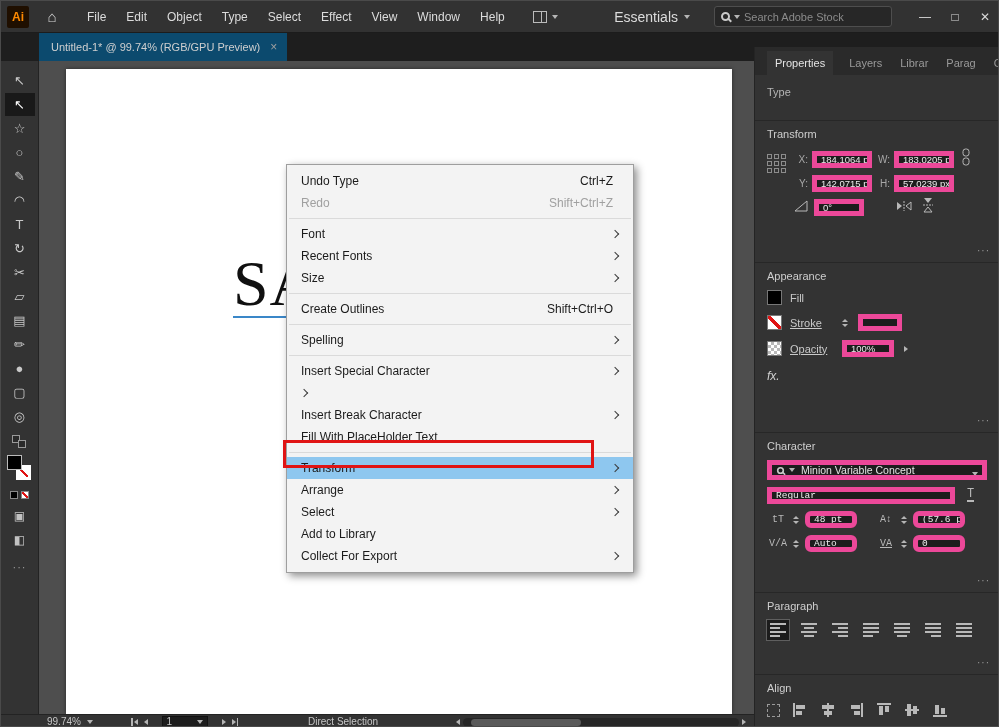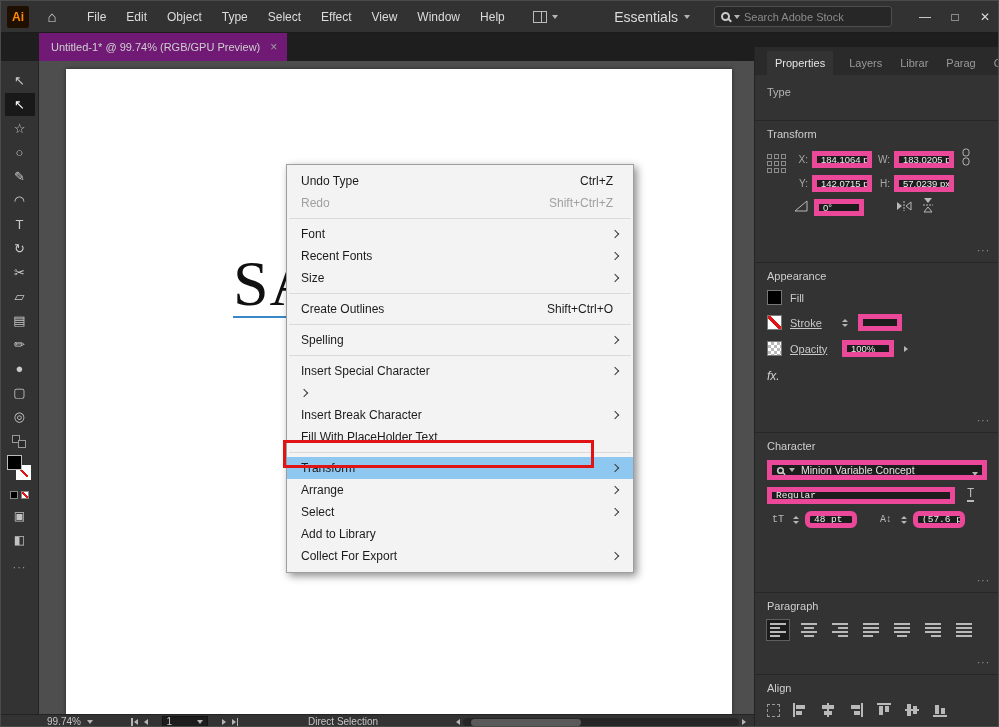--- a/index.html
+++ b/index.html
@@ -19,21 +19,21 @@
   .spacer { flex:1; }
   .workspace-label { color:#dcdcdc; font-size:14px; display:flex; align-items:center; gap:6px; margin-right:24px; }
   .searchbox { width:178px; height:21px; background:#272727; border:1px solid #4e4e4e; border-radius:3px; display:flex; align-items:center; padding:0 6px; gap:4px; margin-right:18px; }
   .searchbox input { background:transparent; border:none; outline:none; color:#cfcfcf; font-size:11px; width:120px; }
   .searchbox input::placeholder { color:#8b8b8b; }
   .win-controls { display:flex; height:32px; }
   .win-btn { width:30px; height:32px; color:#d9d9d9; font-size:12px; display:flex; align-items:center; justify-content:center; }
 
   
   .tabstrip { position:absolute; left:0; top:32px; width:999px; height:28px; background:#1e1e1e; }
-  .doc-tab { position:absolute; left:38px; top:0; height:28px; background:#701a75; display:flex; align-items:center; padding:0 10px 0 12px; gap:10px; }
+  .doc-tab { position:absolute; left:38px; top:0; height:28px; background:#0c4a6e; display:flex; align-items:center; padding:0 10px 0 12px; gap:10px; }
   .doc-tab .tab-title { color:#cfcfcf; font-size:11px; }
   .doc-tab .tab-close { color:#9f9f9f; font-size:12px; }
 
   
   .toolbar { position:absolute; left:0; top:60px; width:38px; height:653px; background:#333333; border-right:1px solid #232323; display:flex; flex-direction:column; align-items:center; padding-top:8px; }
   .tool { width:30px; height:23px; display:flex; align-items:center; justify-content:center; color:#c9c9c9; font-size:13px; margin-bottom:1px; }
   .tool.active { background:#191919; color:#fff; }
   .mag { width:9px; height:9px; border:2px solid #c9c9c9; border-radius:50%; position:relative; }
   .mag::after { content:''; position:absolute; width:5px; height:2px; background:#c9c9c9; transform:rotate(45deg); right:-4px; bottom:-2px; }
   .mini-swap { position:relative; width:16px; height:14px; margin:6px 0 2px; }
@@ -430,20 +430,40 @@
         <span class="c-icon" style="margin-left:14px">A↕</span>
         <span class="stepper">
             <span class="tri-u"></span>
             <span class="tri-d"></span>
           </span>
         <div class="fld dd c-fld">
           <span>(57.6 pt)</span>
           <span class="tri-d"></span>
         </div>
       </div>
+      <div class="c-row">
+        <span class="c-icon">V/A</span>
+        <span class="stepper">
+            <span class="tri-u"></span>
+            <span class="tri-d"></span>
+          </span>
+        <div class="fld dd c-fld">
+          <span>Auto</span>
+          <span class="tri-d"></span>
+        </div>
+        <span class="c-icon" style="margin-left:14px; text-decoration:underline">VA</span>
+        <span class="stepper">
+            <span class="tri-u"></span>
+            <span class="tri-d"></span>
+          </span>
+        <div class="fld dd c-fld">
+          <span>0</span>
+          <span class="tri-d"></span>
+        </div>
+      </div>
       <div class="sec-more">···</div>
     </div>
 
     <div class="section" style="height:82px">
       <div class="sec-header">Paragraph</div>
       <div class="pbtn-row">
         <div class="pbtn active p-left">
             <i></i>
             <i></i>
             <i></i>

